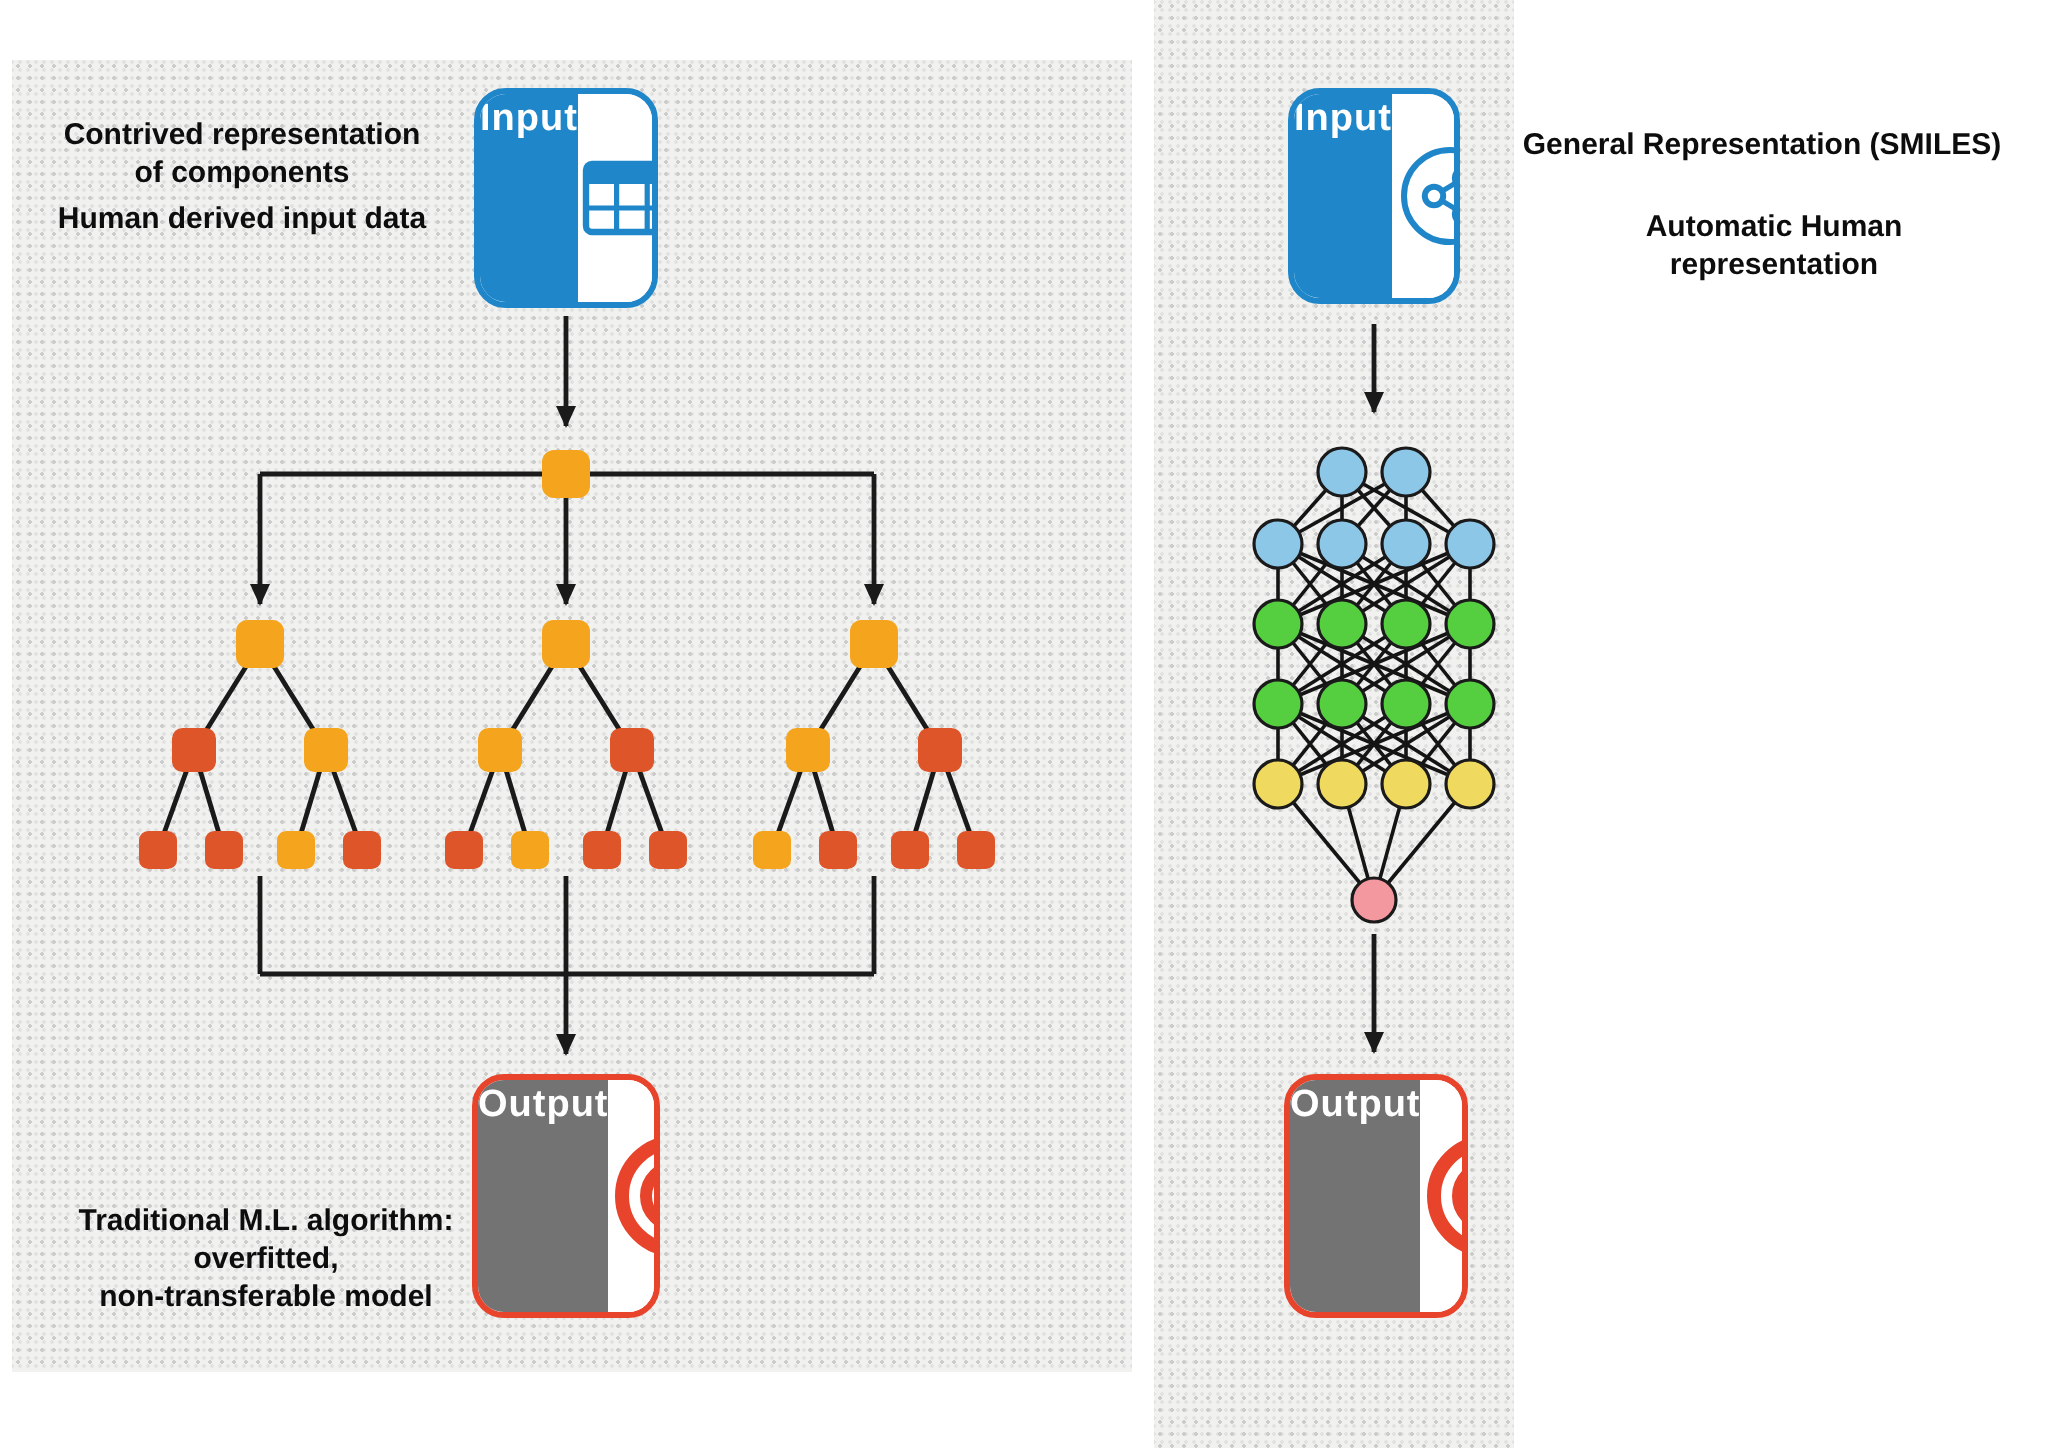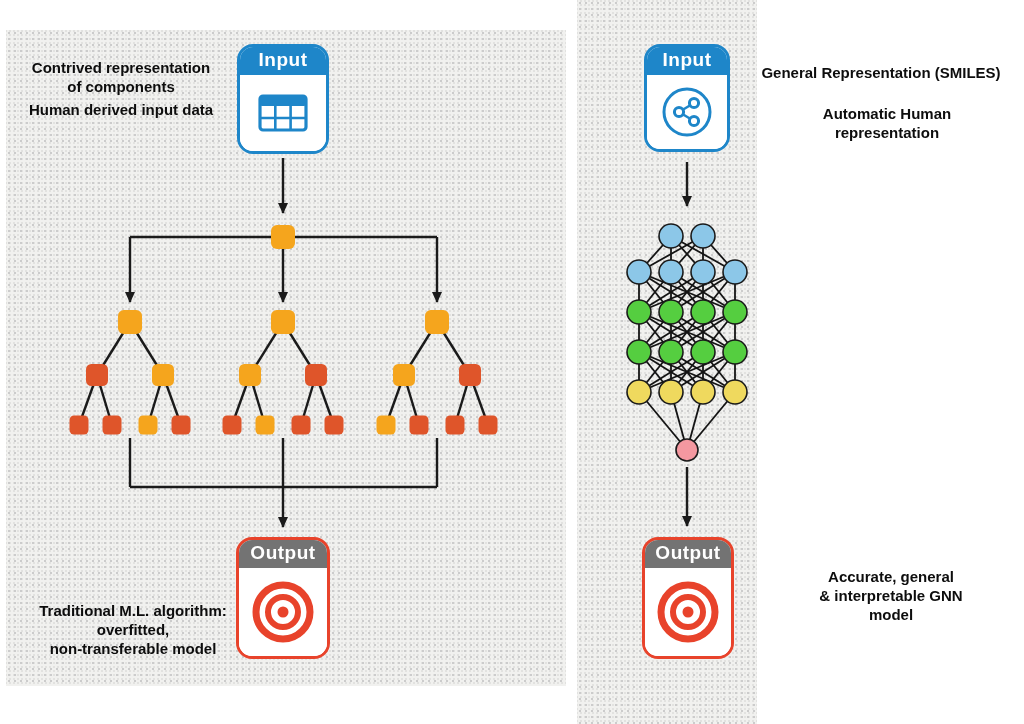--- a/index.html
+++ b/index.html
@@ -10,21 +10,21 @@
                           radial-gradient(#e2e2e0 1px, transparent 1px);
          background-size:6px 6px,4px 4px;background-position:0 0,2px 3px;}
   .panel-left{left:6px;top:30px;width:560px;height:656px;}
   .panel-right{left:577px;top:0px;width:180px;height:724px;}
   svg.layer{position:absolute;left:0;top:0;}
   .conn,.edge{stroke:#1a1a1a;stroke-width:2.4;fill:none;}
   .nedge{stroke:#141414;stroke-width:1.8;}
   .nnode{stroke:#1a1a1a;stroke-width:1.6;}
   .note{position:absolute;font-weight:bold;font-size:15px;line-height:1.27;
         color:#0d0d0d;text-align:center;white-space:pre-line;}
-  .badge{position:absolute;border-radius:16px;display:flex;flex-direction:column;
+  .badge{position:absolute;border-radius:16px;display:flex;flex-direction:row;
          overflow:hidden;background:#ffffff;box-sizing:border-box;}
   .badge-blue{border:3.5px solid #1E86C9;}
   .badge-blue .badge-header{background:#1E86C9;}
   .badge-red{border:3.5px solid #E8432B;}
   .badge-red .badge-header{background:#737373;}
   .badge-header{color:#ffffff;font-weight:bold;font-size:19px;text-align:center;
                 padding:2px 0 4px 0;letter-spacing:0.5px;}
   .badge-body{flex:1;display:flex;align-items:center;justify-content:center;background:#ffffff;}
 </style>
 </head>
@@ -186,23 +186,20 @@
   <div class="note" style="left:12px;top:58px;width:218px;">Contrived representation
 of components</div>
   <div class="note" style="left:12px;top:100px;width:218px;">Human derived input data</div>
   <div class="note" style="left:20px;top:573px;width:226px;margin-top:28px;">Traditional M.L. algorithm:
 overfitted,
 non-transferable model</div>
 
   <div class="note" style="left:738px;top:63px;width:286px;">General Representation (SMILES)</div>
   <div class="note" style="left:772px;top:104px;width:230px;">Automatic Human
 representation</div>
-  <div class="note" style="left:774px;top:567px;width:234px;">Accurate, general
-&amp; interpretable GNN
-model</div>
 
   <div class="badge badge-blue" style="left:237px;top:44px;width:92px;height:110px;">
     <div class="badge-header">Input</div>
     <div class="badge-body">
       <svg width="54" height="44" viewBox="0 0 54 44">
         <rect x="4" y="5" width="46" height="34" rx="3" fill="none" stroke="#1E86C9" stroke-width="3.2"></rect>
         <rect x="4" y="5" width="46" height="10" rx="2" fill="#1E86C9"></rect>
         <line x1="19.3" y1="15" x2="19.3" y2="39" stroke="#1E86C9" stroke-width="2.6"></line>
         <line x1="34.6" y1="15" x2="34.6" y2="39" stroke="#1E86C9" stroke-width="2.6"></line>
         <line x1="4" y1="27" x2="50" y2="27" stroke="#1E86C9" stroke-width="2.6"></line>

